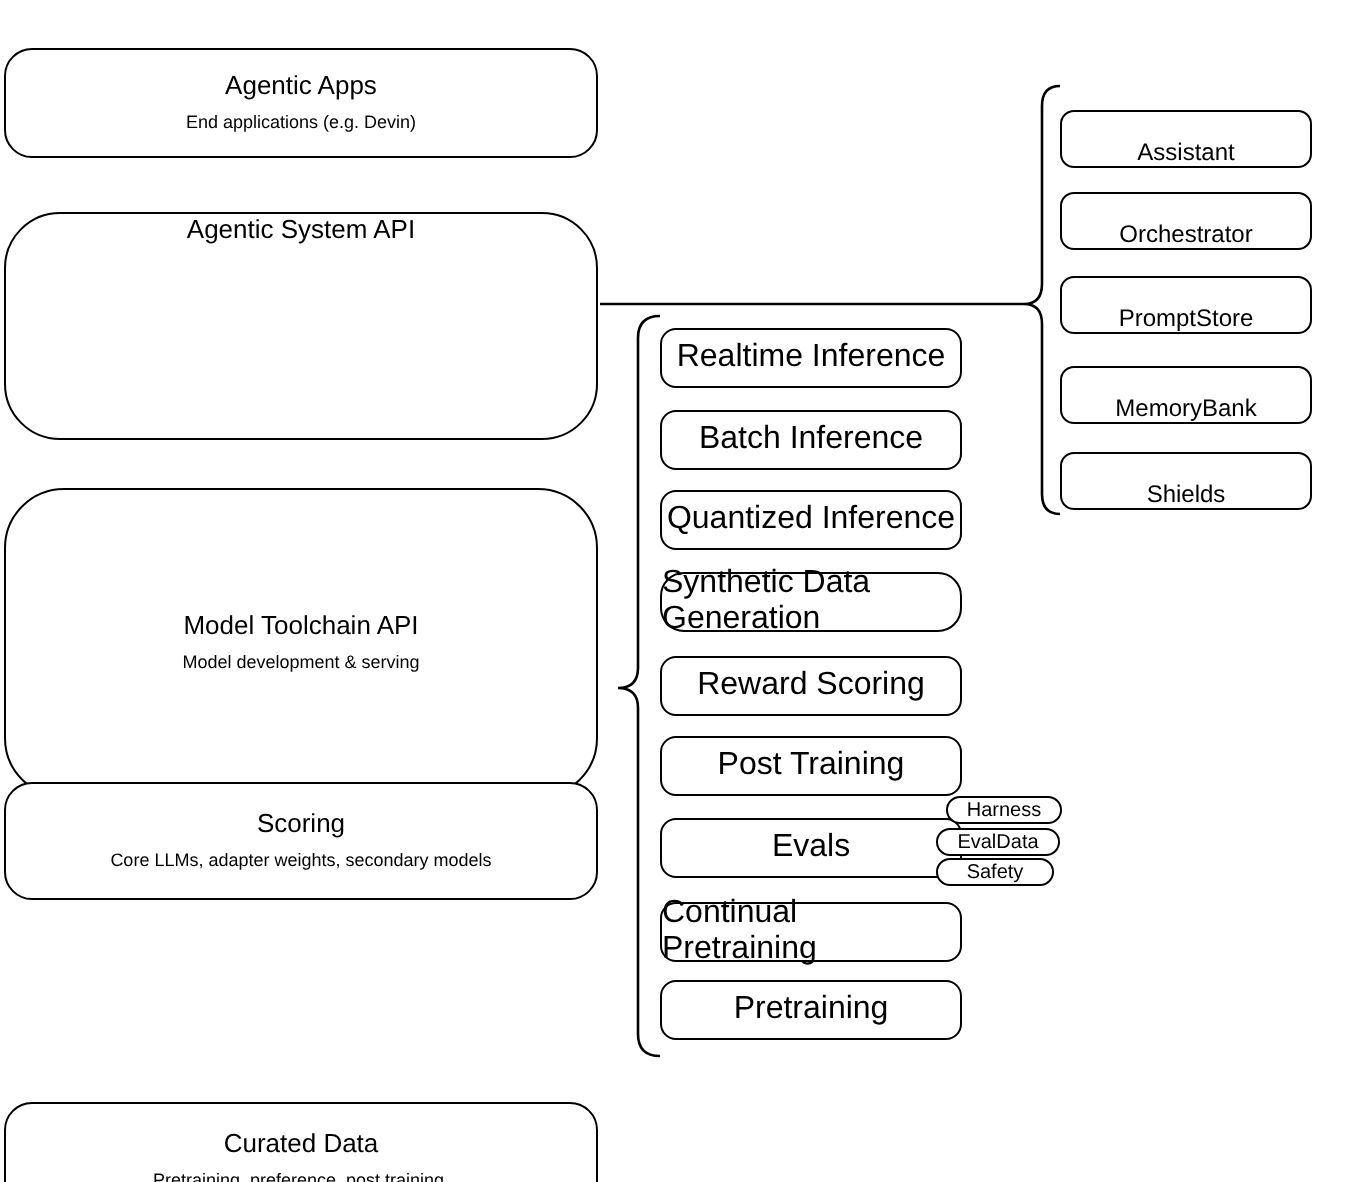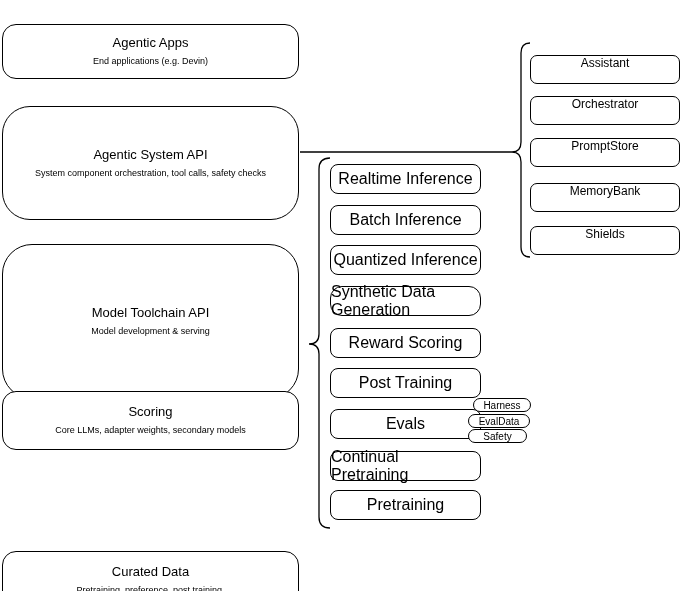--- a/index.html
+++ b/index.html
@@ -35,26 +35,26 @@
     position:absolute;left:330px;width:151px;height:30px;
     box-sizing:border-box;
     border:1.4px solid var(--stroke);
     border-radius:8px;
     background:var(--fill);
     display:flex;align-items:center;justify-content:center;
     font-size:16px;
     z-index:1;
   }
   .rightbox{
-    position:absolute;left:530px;width:150px;height:29px;
+    position:absolute;left:530px;width:126px;height:29px;
     box-sizing:border-box;
     border:1.4px solid var(--stroke);
     border-radius:7px;
     background:var(--fill);
-    display:flex;align-items:flex-start;justify-content:center;
+    display:flex;align-items:flex-end;justify-content:center;
     font-size:12px;
     z-index:1;
   }
   .pill{
     position:absolute;height:14px;
     box-sizing:border-box;
     border:1.3px solid var(--stroke);
     border-radius:7px;
     background:var(--fill);
     display:flex;align-items:center;justify-content:center;
@@ -71,23 +71,22 @@
     <path d="M 300 132 L 512 132" fill="none" stroke="#000000" stroke-width="1.3"></path>
     <path d="M 330 138 Q 319 138 319 149 L 319 314 Q 319 324 309 324 Q 319 324 319 334 L 319 497 Q 319 508 330 508" fill="none" stroke="#000000" stroke-width="1.3"></path>
     <path d="M 530 23 Q 521 23 521 33 L 521 122 Q 521 132 512 132 Q 521 132 521 142 L 521 227 Q 521 237 530 237" fill="none" stroke="#000000" stroke-width="1.3"></path>
   </svg>
 
   <div class="bigbox" style="top:4px;height:55px;border-radius:14px;">
     <div class="title">Agentic Apps</div>
     <div class="subtitle">End applications (e.g. Devin)</div>
   </div>
 
-  <div class="bigbox" style="top:86px;height:114px;border-radius:28px;">
+  <div class="bigbox" style="top:86px;height:114px;border-radius:28px;justify-content:space-between;">
     <div class="title">Agentic System API</div>
-    <div class="subtitle">System component orchestration, tool calls, safety checks</div>
   </div>
 
   <div class="bigbox" style="top:224px;height:155px;border-radius:30px;">
     <div class="title">Model Toolchain API</div>
     <div class="subtitle">Model development &amp; serving</div>
   </div>
 
   <div class="bigbox" style="top:371px;height:59px;border-radius:14px;">
     <div class="title">Scoring</div>
     <div class="subtitle">Core LLMs, adapter weights, secondary models</div>

